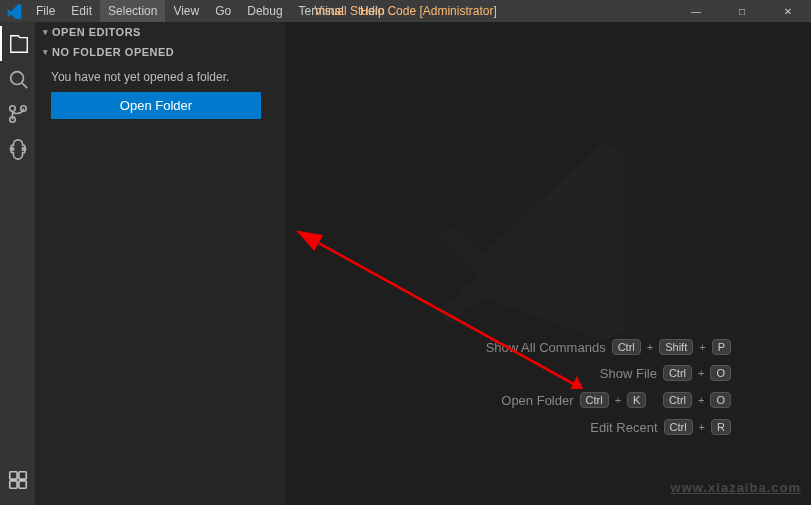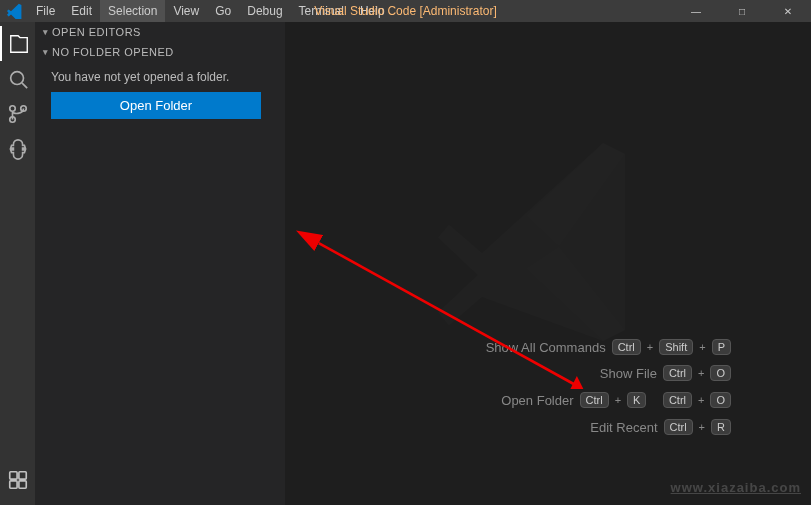--- a/index.html
+++ b/index.html
@@ -138,21 +138,21 @@
       text-transform: uppercase;
       letter-spacing: 0.5px;
     }
     .chevron {
       font-size: 9px;
       margin-right: 4px;
       color: #999;
     }
     .section-label {
       font-size: 11px;
-      font-weight: 400;
+      font-weight: 700;
       color: #bbb;
       letter-spacing: 0.5px;
     }
     .sidebar-content {
       padding: 8px 16px;
     }
     .no-folder-text {
       font-size: 12px;
       color: #bbb;
       margin-bottom: 6px;

